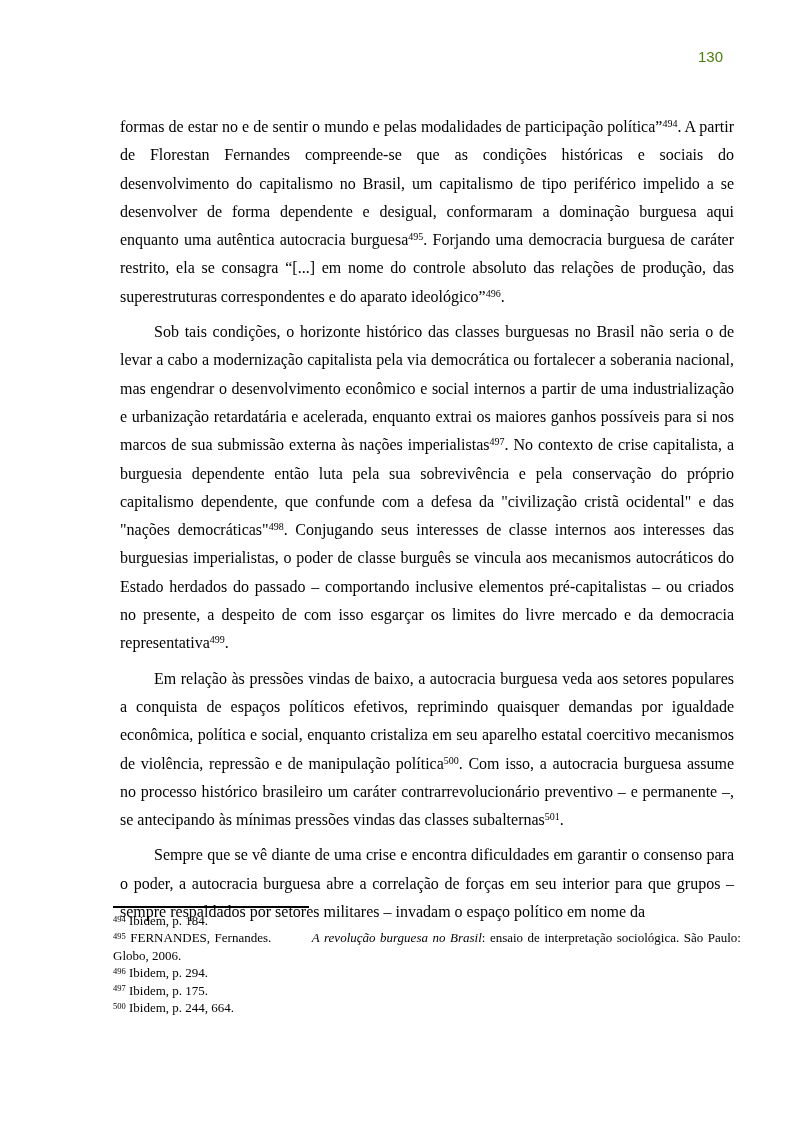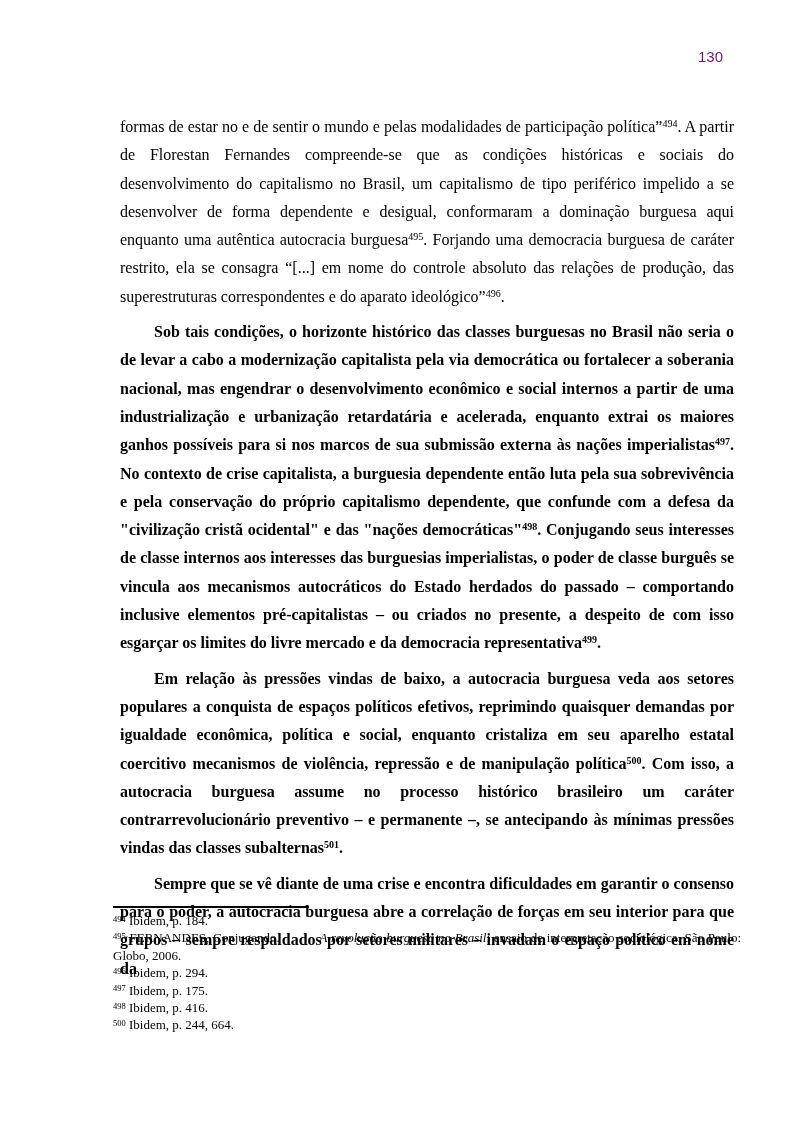--- a/index.html
+++ b/index.html
@@ -13,34 +13,34 @@
     color: #000;
     font-family: "Liberation Serif", serif;
     overflow: hidden;
   }
   .page-number {
     position: absolute;
     top: 48px;
     right: 77px;
     font-family: "Liberation Sans", sans-serif;
     font-size: 15px;
-    color: #701a75;
+    color: #4d7c0f;
   }
   .body-text {
     position: absolute;
     left: 113px;
     top: 106px;
     width: 628px;
     font-size: 16px;
     line-height: 28.3px;
     text-align: justify;
     text-justify: inter-word;
   }
   .body-text p { margin: 7px; }
-  .body-text p.indent { text-indent: 34px; font-weight: bold; }
+  .body-text p.indent { text-indent: 34px; }
   .body-text sup {
     font-size: 10px;
     line-height: 0;
     vertical-align: baseline;
     position: relative;
     top: -5px;
   }
   .footnotes-section {
     position: absolute;
     left: 113px;
@@ -77,20 +77,19 @@
       <p><span>formas de estar no e de sentir o mundo e pelas modalidades de participação política”</span><sup>494</sup><span>. A partir de Florestan Fernandes compreende-se que as condições históricas e sociais do desenvolvimento do capitalismo no Brasil, um capitalismo de tipo periférico impelido a se desenvolver de forma dependente e desigual, conformaram a dominação burguesa aqui enquanto uma autêntica autocracia burguesa</span><sup>495</sup><span>. Forjando uma democracia burguesa de caráter restrito, ela se consagra “[...] em nome do controle absoluto das relações de produção, das superestruturas correspondentes e do aparato ideológico”</span><sup>496</sup><span>.</span></p>
       <p class="indent"><span>Sob tais condições, o horizonte histórico das classes burguesas no Brasil não seria o de levar a cabo a modernização capitalista pela via democrática ou fortalecer a soberania nacional, mas engendrar o desenvolvimento econômico e social internos a partir de uma industrialização e urbanização retardatária e acelerada, enquanto extrai os maiores ganhos possíveis para si nos marcos de sua submissão externa às nações imperialistas</span><sup>497</sup><span>. No contexto de crise capitalista, a burguesia dependente então luta pela sua sobrevivência e pela conservação do próprio capitalismo dependente, que confunde com a defesa da "civilização cristã ocidental" e das "nações democráticas"</span><sup>498</sup><span>. Conjugando seus interesses de classe internos aos interesses das burguesias imperialistas, o poder de classe burguês se vincula aos mecanismos autocráticos do Estado herdados do passado – comportando inclusive elementos pré-capitalistas – ou criados no presente, a despeito de com isso esgarçar os limites do livre mercado e da democracia representativa</span><sup>499</sup><span>.</span></p>
       <p class="indent"><span>Em relação às pressões vindas de baixo, a autocracia burguesa veda aos setores populares a conquista de espaços políticos efetivos, reprimindo quaisquer demandas por igualdade econômica, política e social, enquanto cristaliza em seu aparelho estatal coercitivo mecanismos de violência, repressão e de manipulação política</span><sup>500</sup><span>. Com isso, a autocracia burguesa assume no processo histórico brasileiro um caráter contrarrevolucionário preventivo – e permanente –, se antecipando às mínimas pressões vindas das classes subalternas</span><sup>501</sup><span>.</span></p>
       <p class="indent"><span>Sempre que se vê diante de uma crise e encontra dificuldades em garantir o consenso para o poder, a autocracia burguesa abre a correlação de forças em seu interior para que grupos – sempre respaldados por setores militares – invadam o espaço político em nome da</span></p>
     </div>
 
   <div class="footnotes-section">
     <hr class="footnote-separator">
     <div class="footnotes">
         <div><sup>494</sup><span> Ibidem, p. 184.</span></div>
-        <div><sup>495</sup><span> FERNANDES, Conjugando. </span><span class="fn-italic">A revolução burguesa no Brasil</span><span>: ensaio de interpretação sociológica. São Paulo: Globo, 2006.</span></div>
+        <div><sup>495</sup><span> FERNANDES, Fernandes. </span><span class="fn-italic">A revolução burguesa no Brasil</span><span>: ensaio de interpretação sociológica. São Paulo: Globo, 2006.</span></div>
         <div><sup>496</sup><span> Ibidem, p. 294.</span></div>
         <div><sup>497</sup><span> Ibidem, p. 175.</span></div>
-        <div><sup>498</sup><span> Ibidem, p. 416.</span></div>
         <div><sup>500</sup><span> Ibidem, p. 244, 664.</span></div>
       </div>
   </div>
 </div>
 
 </body></html>

